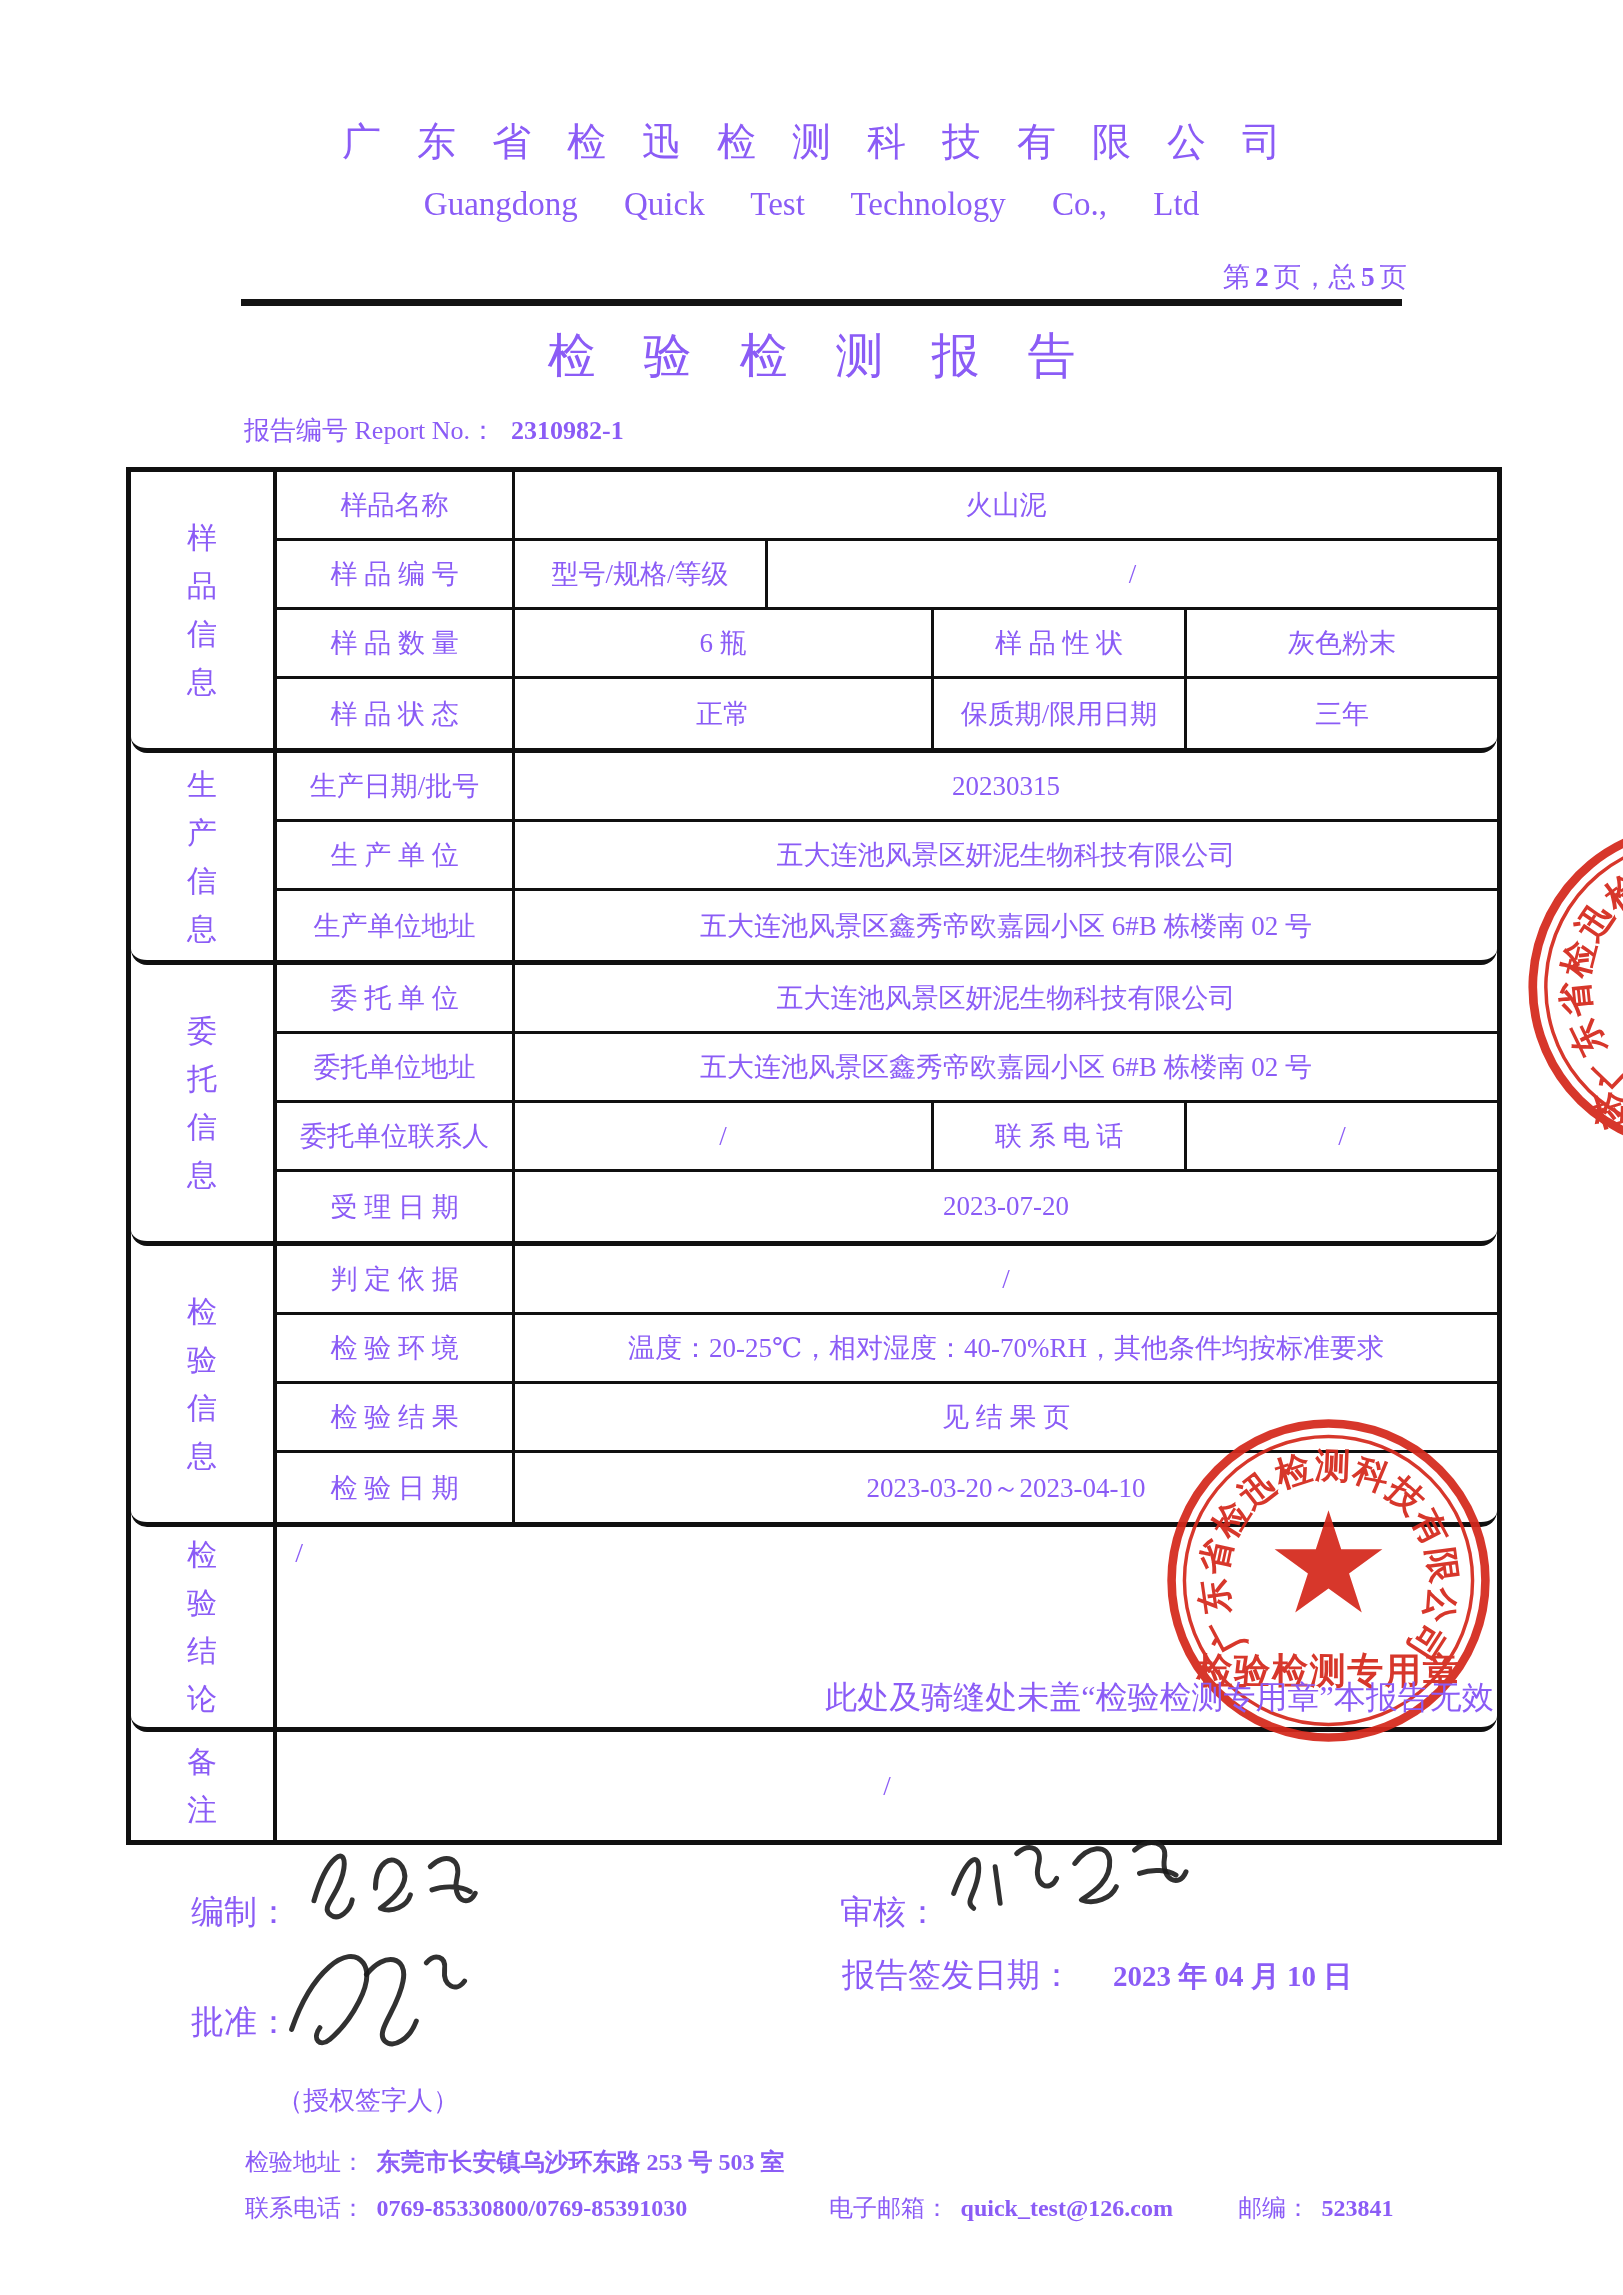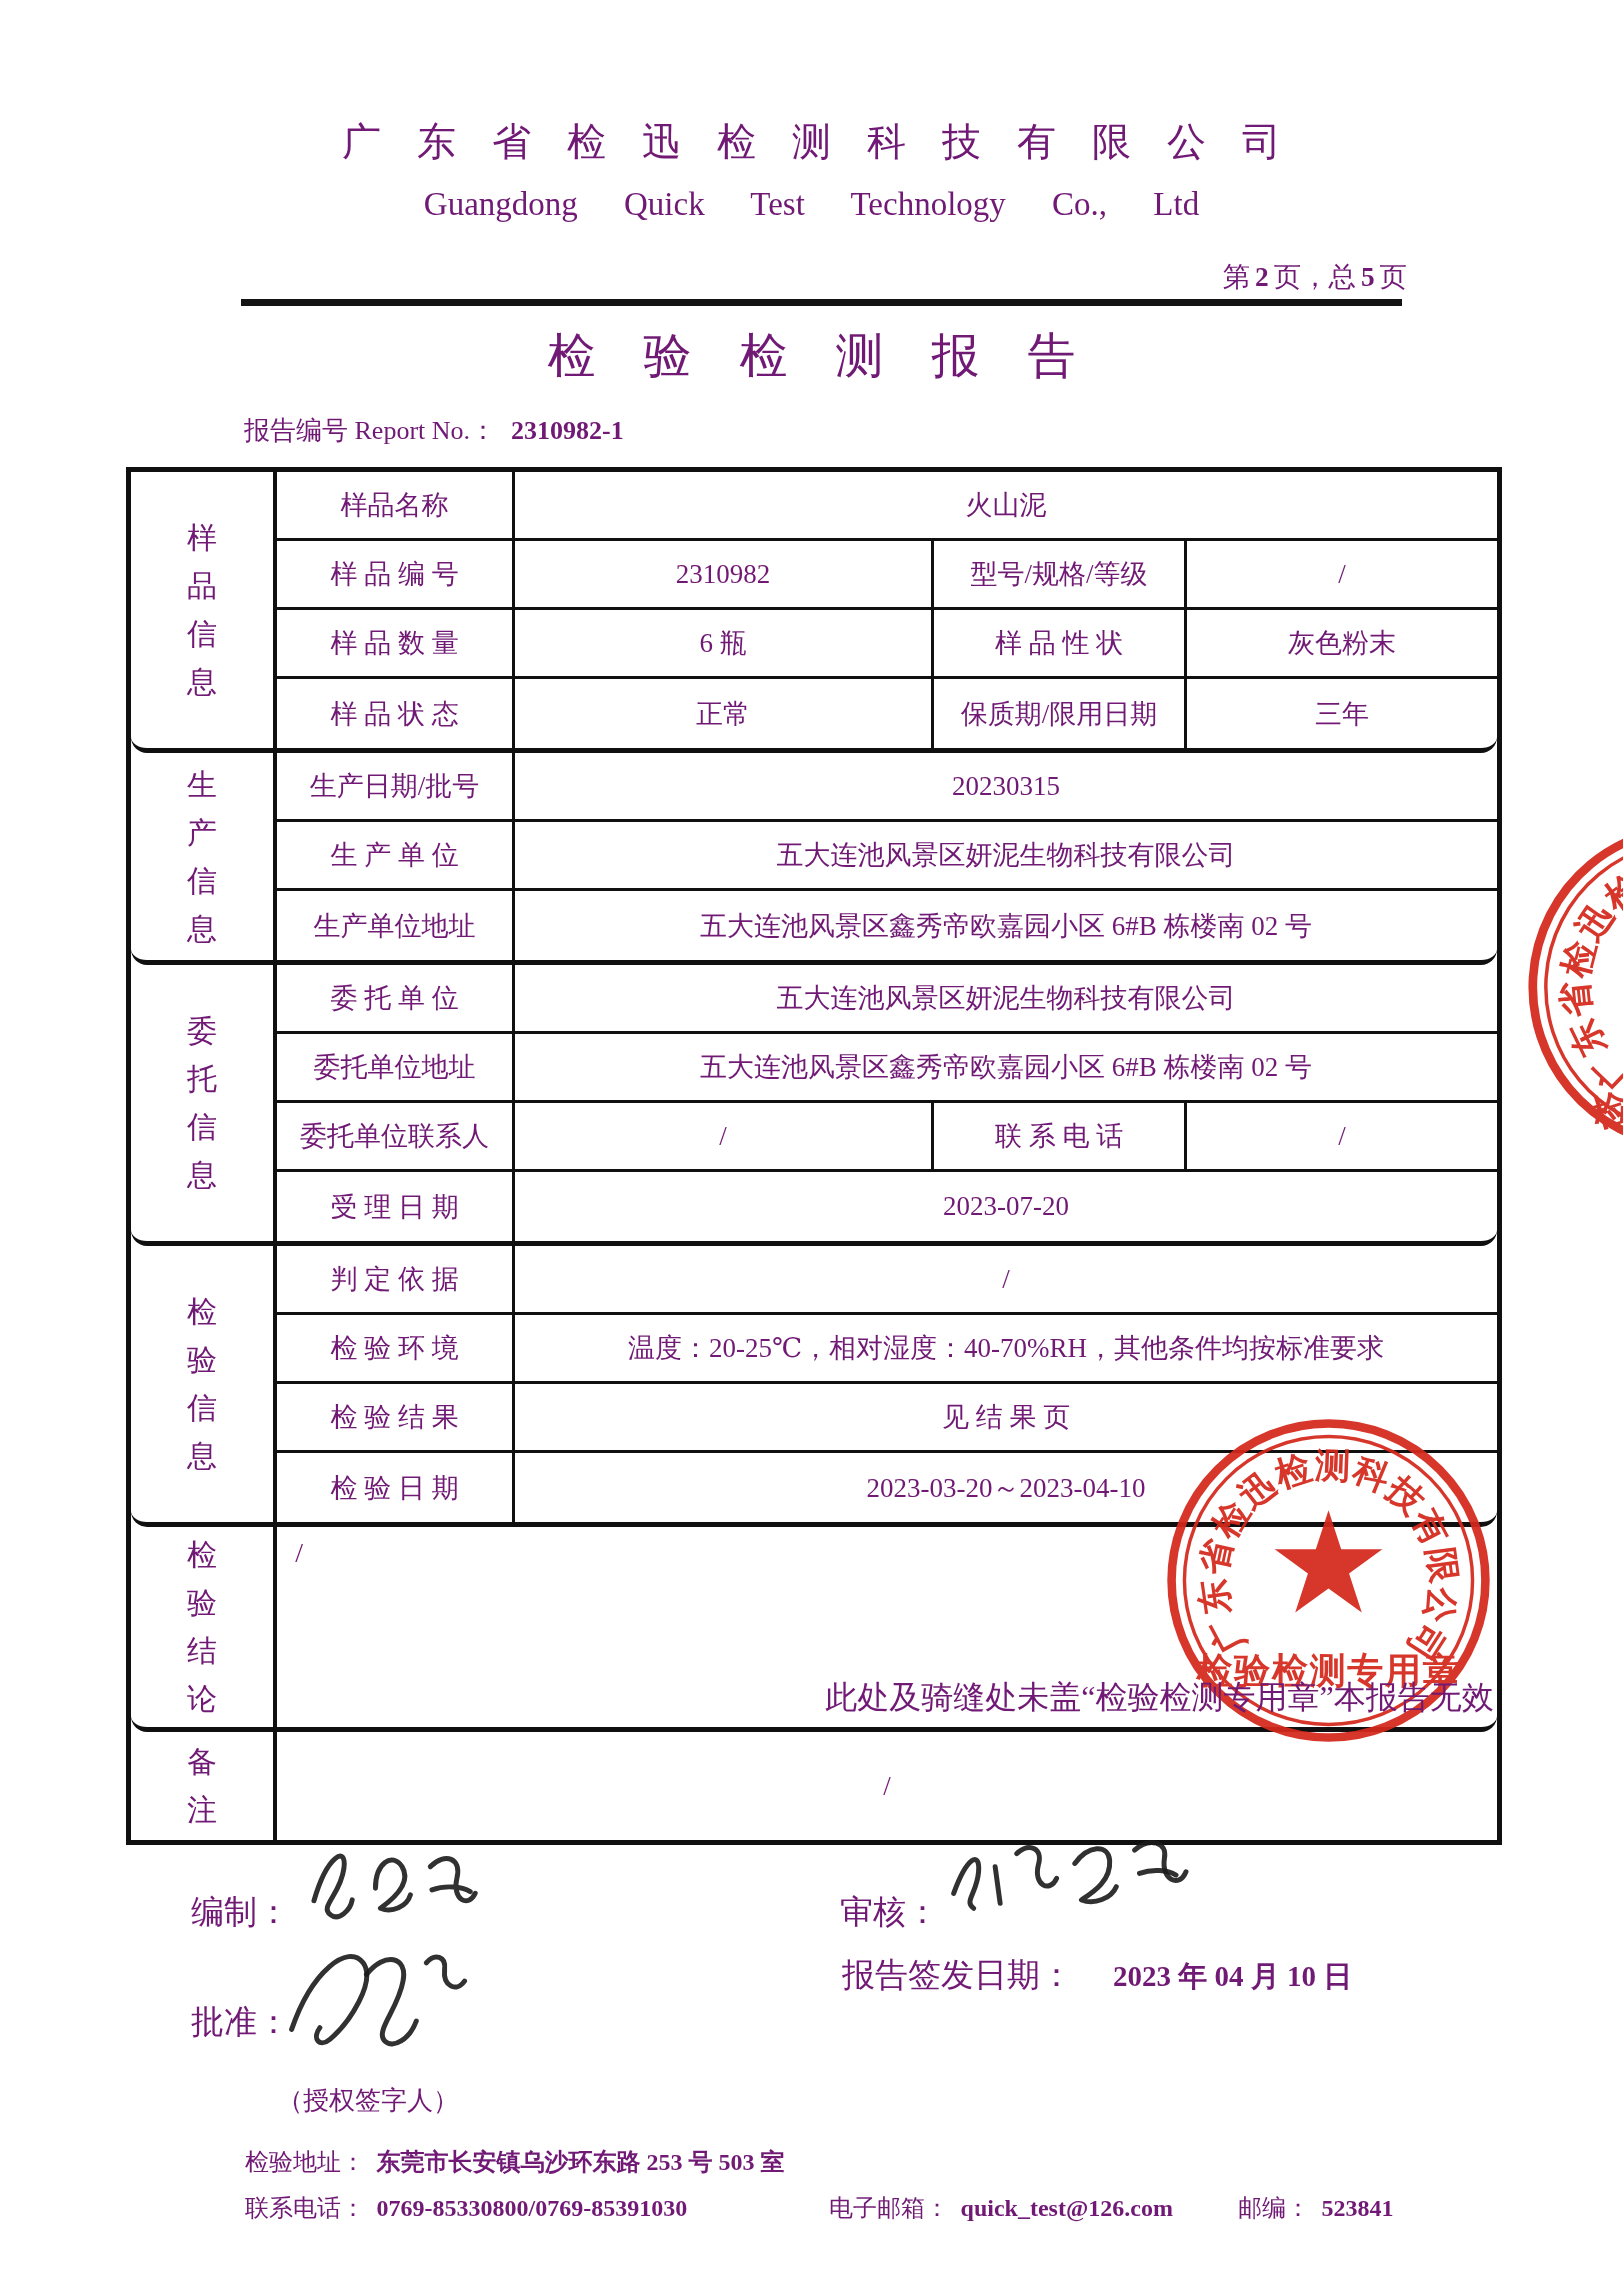--- a/index.html
+++ b/index.html
@@ -1,19 +1,19 @@
 <!DOCTYPE html>
 <html style="font-size:13.3px"><head>
 <meta charset="utf-8">
 <style>
   html,body { margin:0; padding:0; background:#888; }
   .page {
     position:relative; width:1623px; height:2295px; margin:0 auto;
     background:#ffffff; overflow:hidden;
-    font-family:"Liberation Serif","DejaVu Serif",serif; color:#701a75;
+    font-family:"Liberation Serif","DejaVu Serif",serif; color:#8b5cf6;
   }
   .company-cn {
     position:absolute; top:115px; left:0; right:0; text-align:center;
     font-size:39px; letter-spacing:36px; text-indent:36px; white-space:nowrap;
   }
   .company-en {
     position:absolute; top:186px; left:0; right:0; text-align:center;
     font-size:33px; word-spacing:38px; white-space:nowrap;
   }
   .page-info { position:absolute; top:259px; right:216px; font-size:27.4px; white-space:nowrap; }
@@ -96,21 +96,20 @@
       <div class="cat-cell">
           <div class="cat-text">样品信息</div>
         </div>
       <div class="rows">
         <div class="row">
           <div class="cell lbl">样品名称</div>
           <div class="cell vmerged">火山泥</div>
         </div>
         <div class="row">
           <div class="cell lbl">样 品 编 号</div>
-          <div class="cell v1">2310982</div>
           <div class="cell lbl2">型号/规格/等级</div>
           <div class="cell v2">/</div>
         </div>
         <div class="row">
           <div class="cell lbl">样 品 数 量</div>
           <div class="cell v1">6 瓶</div>
           <div class="cell lbl2">样 品 性 状</div>
           <div class="cell v2">灰色粉末</div>
         </div>
         <div class="row">

